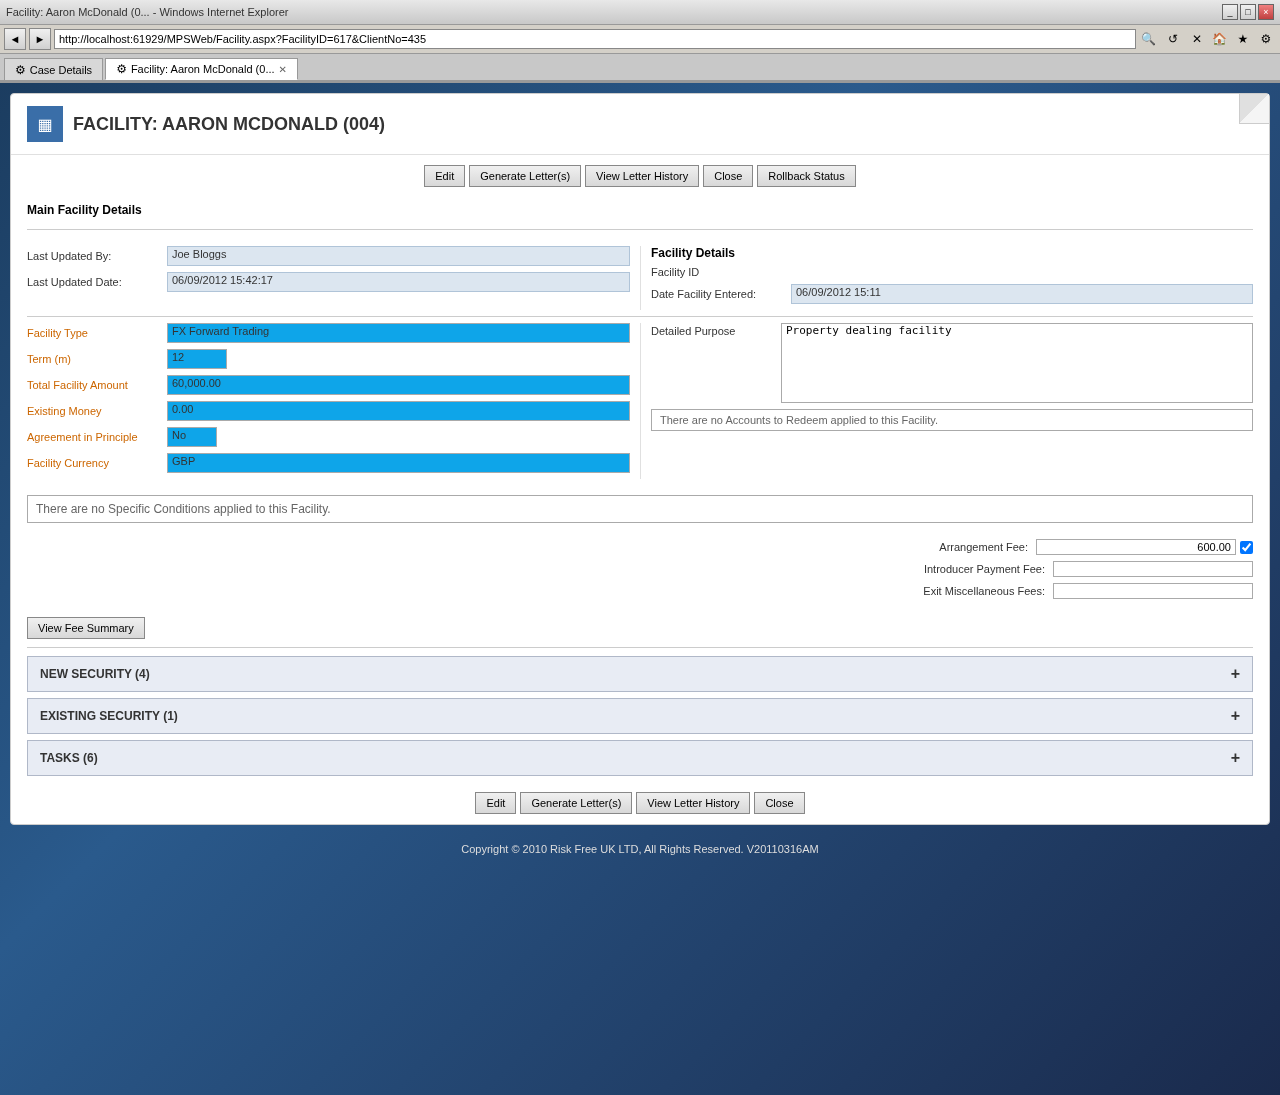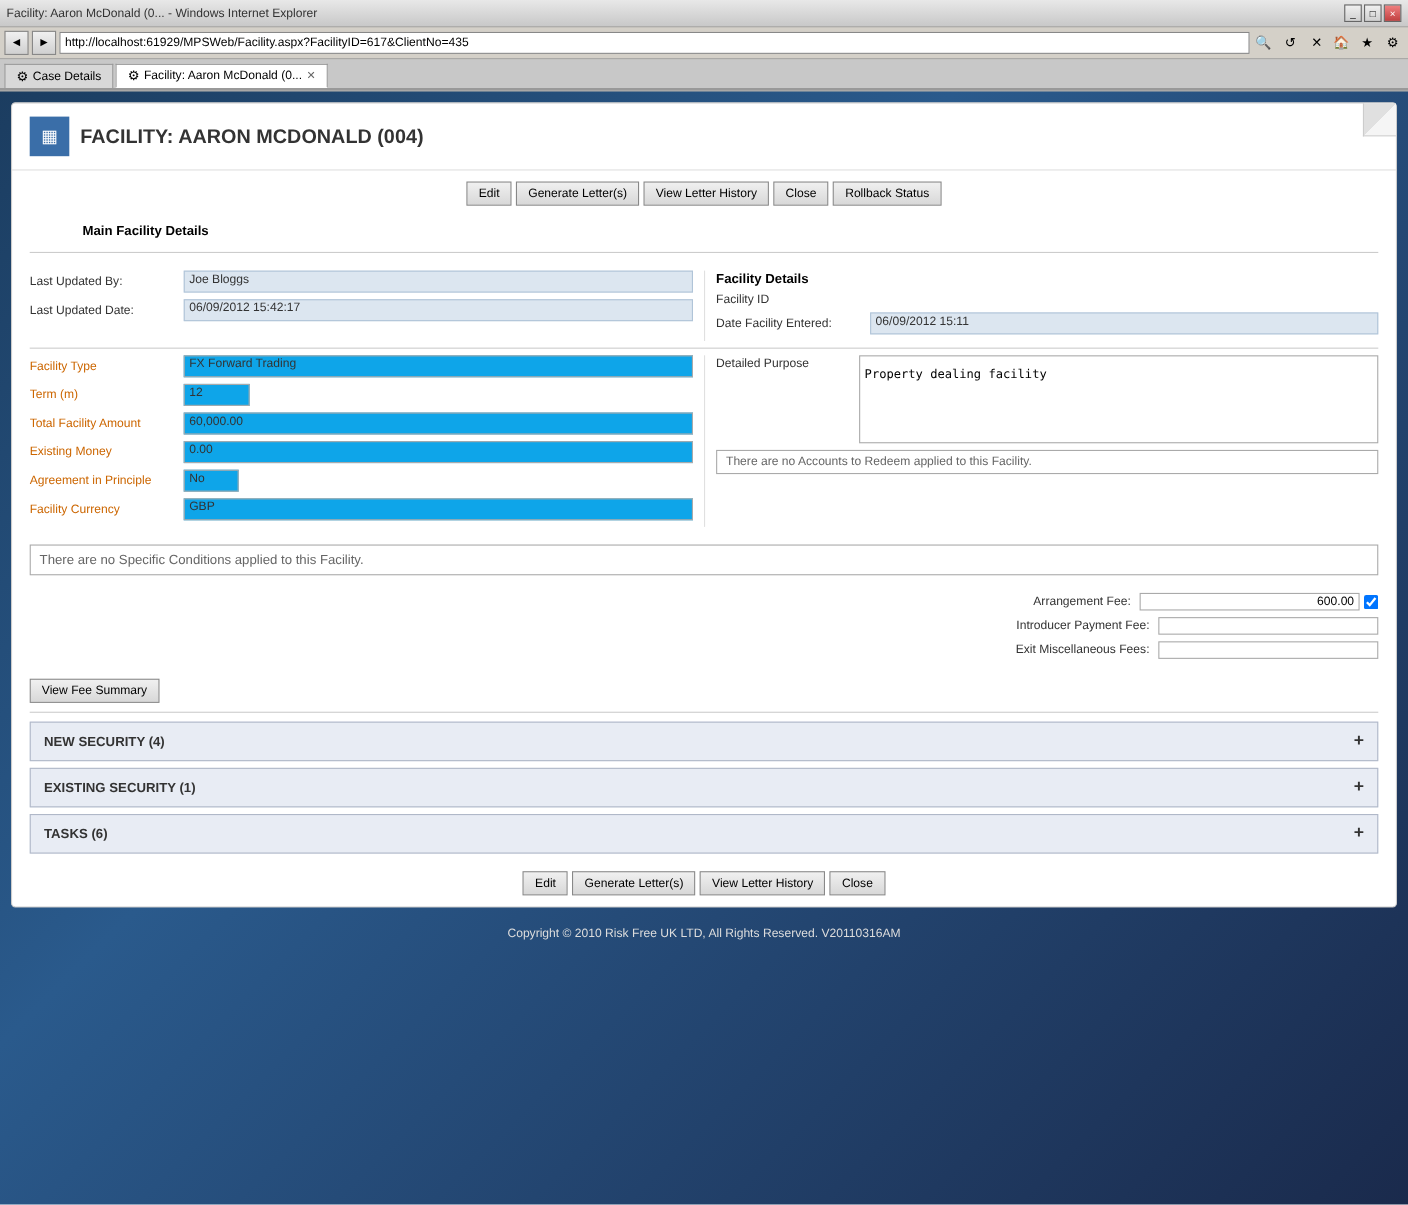--- a/index.html
+++ b/index.html
@@ -146,21 +146,20 @@
       cursor: pointer;
       color: #000;
     }
 
     
     .section-title {
       font-weight: bold;
       font-size: 12px;
       padding: 6px 16px 4px;
       color: #000;
-      margin-left: 48px;
     }
 
     
     .form-section {
       padding: 8px 16px;
     }
     .two-col {
       display: flex;
       gap: 0;
     }
@@ -222,21 +221,21 @@
       width: 130px;
       font-size: 11px;
       color: #333;
       flex-shrink: 0;
       padding-top: 2px;
     }
     .purpose-textarea {
       flex: 1;
       height: 80px;
       border: 1px solid #aaa;
-      padding: 10px 4px;
+      padding: 0 4px;
       font-size: 11px;
       font-family: monospace;
       resize: none;
       background: white;
     }
 
     .redeem-notice {
       border: 1px solid #aaa;
       padding: 4px 8px;
       font-size: 11px;

